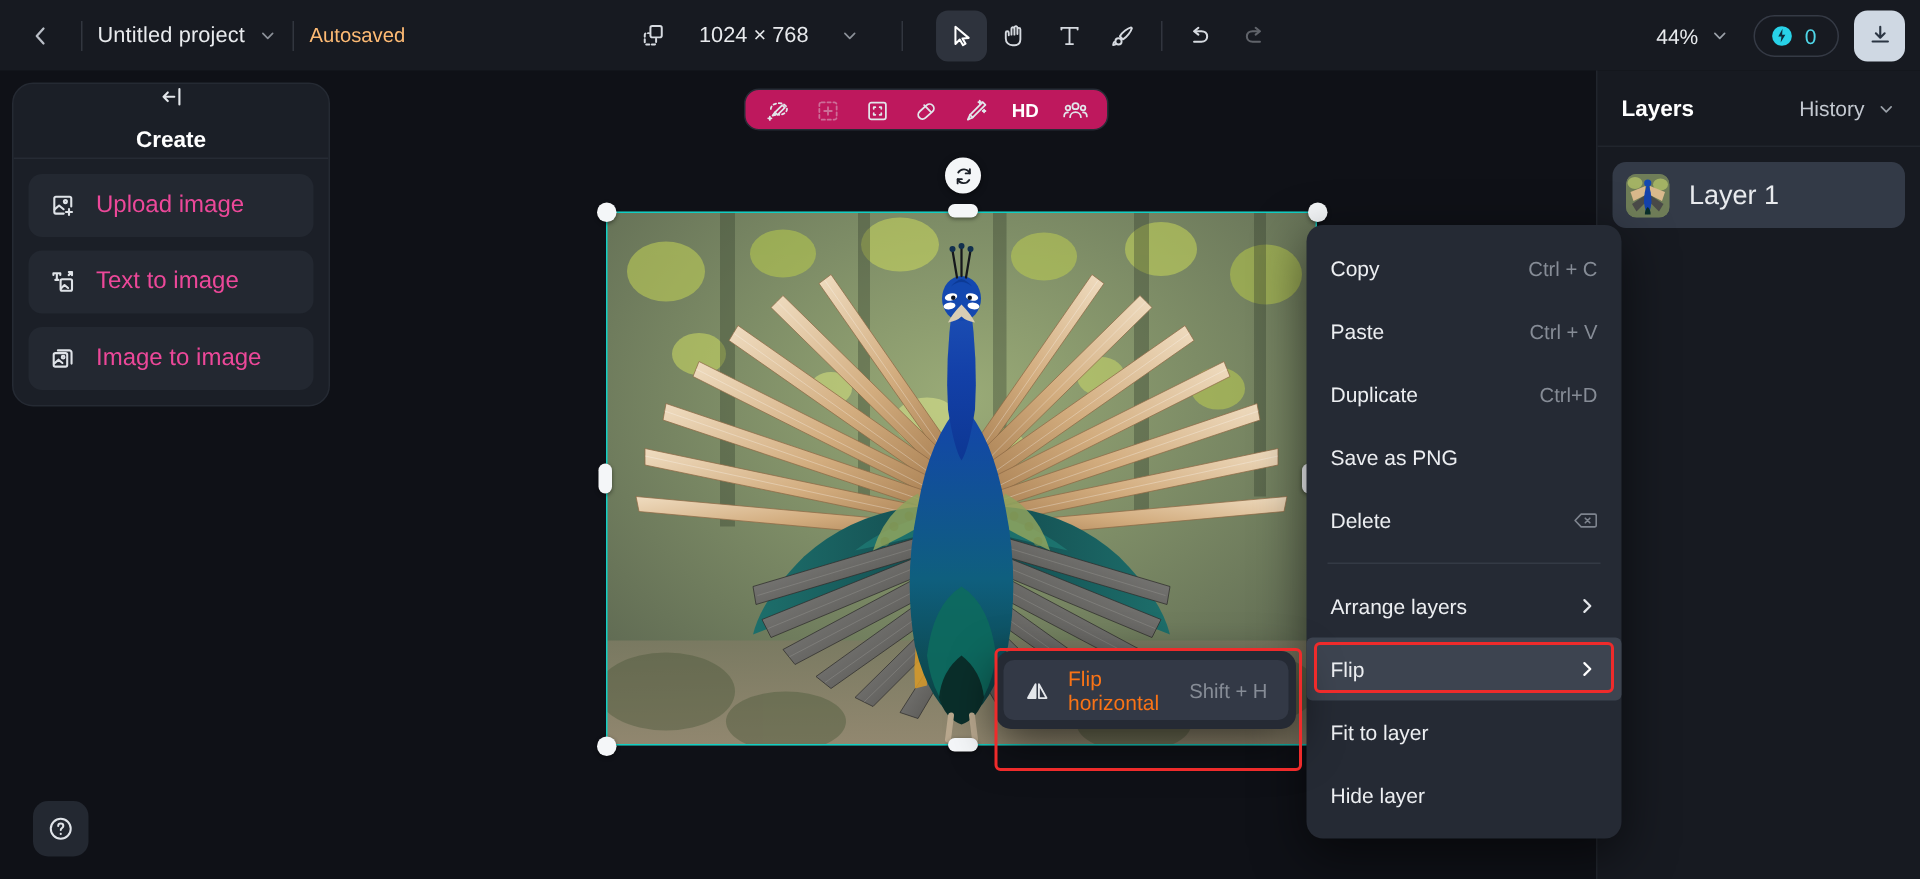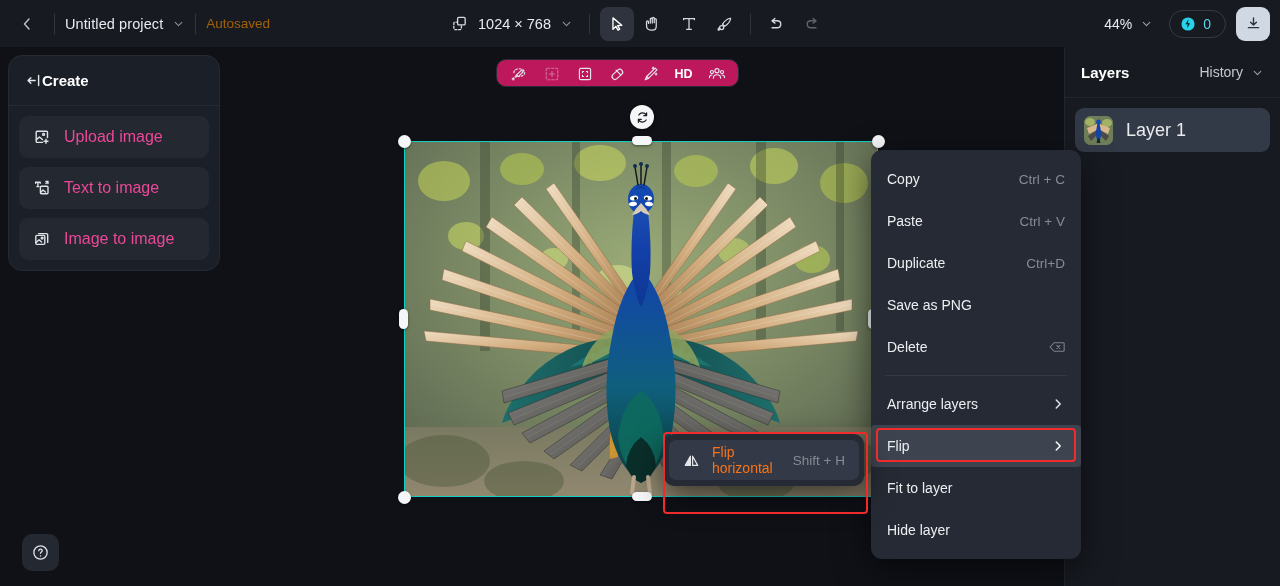--- a/index.html
+++ b/index.html
@@ -21,25 +21,25 @@
     width: 34px; height: 34px; margin-left: 10px;
     display: flex; align-items: center; justify-content: center;
     border-radius: 8px; cursor: pointer;
   }
   .tb-divider { width: 1px; height: 20px; background: #32363f; margin: 0 10px; }
   .proj-title {
     color: #e8eaed; font-size: 14.5px; letter-spacing: .1px;
     cursor: pointer; white-space: nowrap;
   }
   .chev { margin-left: 9px; cursor: pointer; display: inline-flex; }
-  .autosaved { color: #a16207; font-size: 13.5px; white-space: nowrap; }
+  .autosaved { color: #fdba74; font-size: 13.5px; white-space: nowrap; }
 
   .tb-center {
     position: absolute; left: 50%; transform: translateX(-50%);
-    display: flex; align-items: center; height: 47px;
+    display: flex; align-items: center; height: 47px; gap: 12px;
   }
   .dim-icon { margin-right: 10px; display: flex; align-items: center; }
   .dim-text { color: #e8eaed; font-size: 14.5px; white-space: nowrap; }
 
   .tools { display: flex; align-items: center; gap: 2px; margin-left: 16px; }
   .tool {
     width: 34px; height: 34px; border-radius: 8px;
     display: flex; align-items: center; justify-content: center;
     cursor: pointer;
   }
@@ -69,22 +69,22 @@
   }
 
   
   .create-panel {
     position: absolute; left: 8px; top: 55px; width: 212px;
     background: #1b1f27; border-radius: 14px;
     border: 1px solid #252a33;
     overflow: hidden;
   }
   .cp-head {
-    height: 50px; display: flex; align-items: center; 
-    padding: 0 16px; border-bottom: 1px solid #262b34;
+    height: 50px; display: flex; align-items: center; gap: 12px;
+    padding: 0 16px; border-bottom: 1px solid #262b34; flex-direction: column;
   }
   .cp-title { color: #fff; font-size: 15px; font-weight: bold; }
   .cp-body { padding: 10px; display: flex; flex-direction: column; gap: 9px; }
   .cp-item {
     height: 42px; background: #232831; border-radius: 9px;
     display: flex; align-items: center; gap: 13px; padding: 0 14px;
     cursor: pointer;
   }
   .cp-item span.lbl { color: #ec4899; font-size: 16px; }
 

